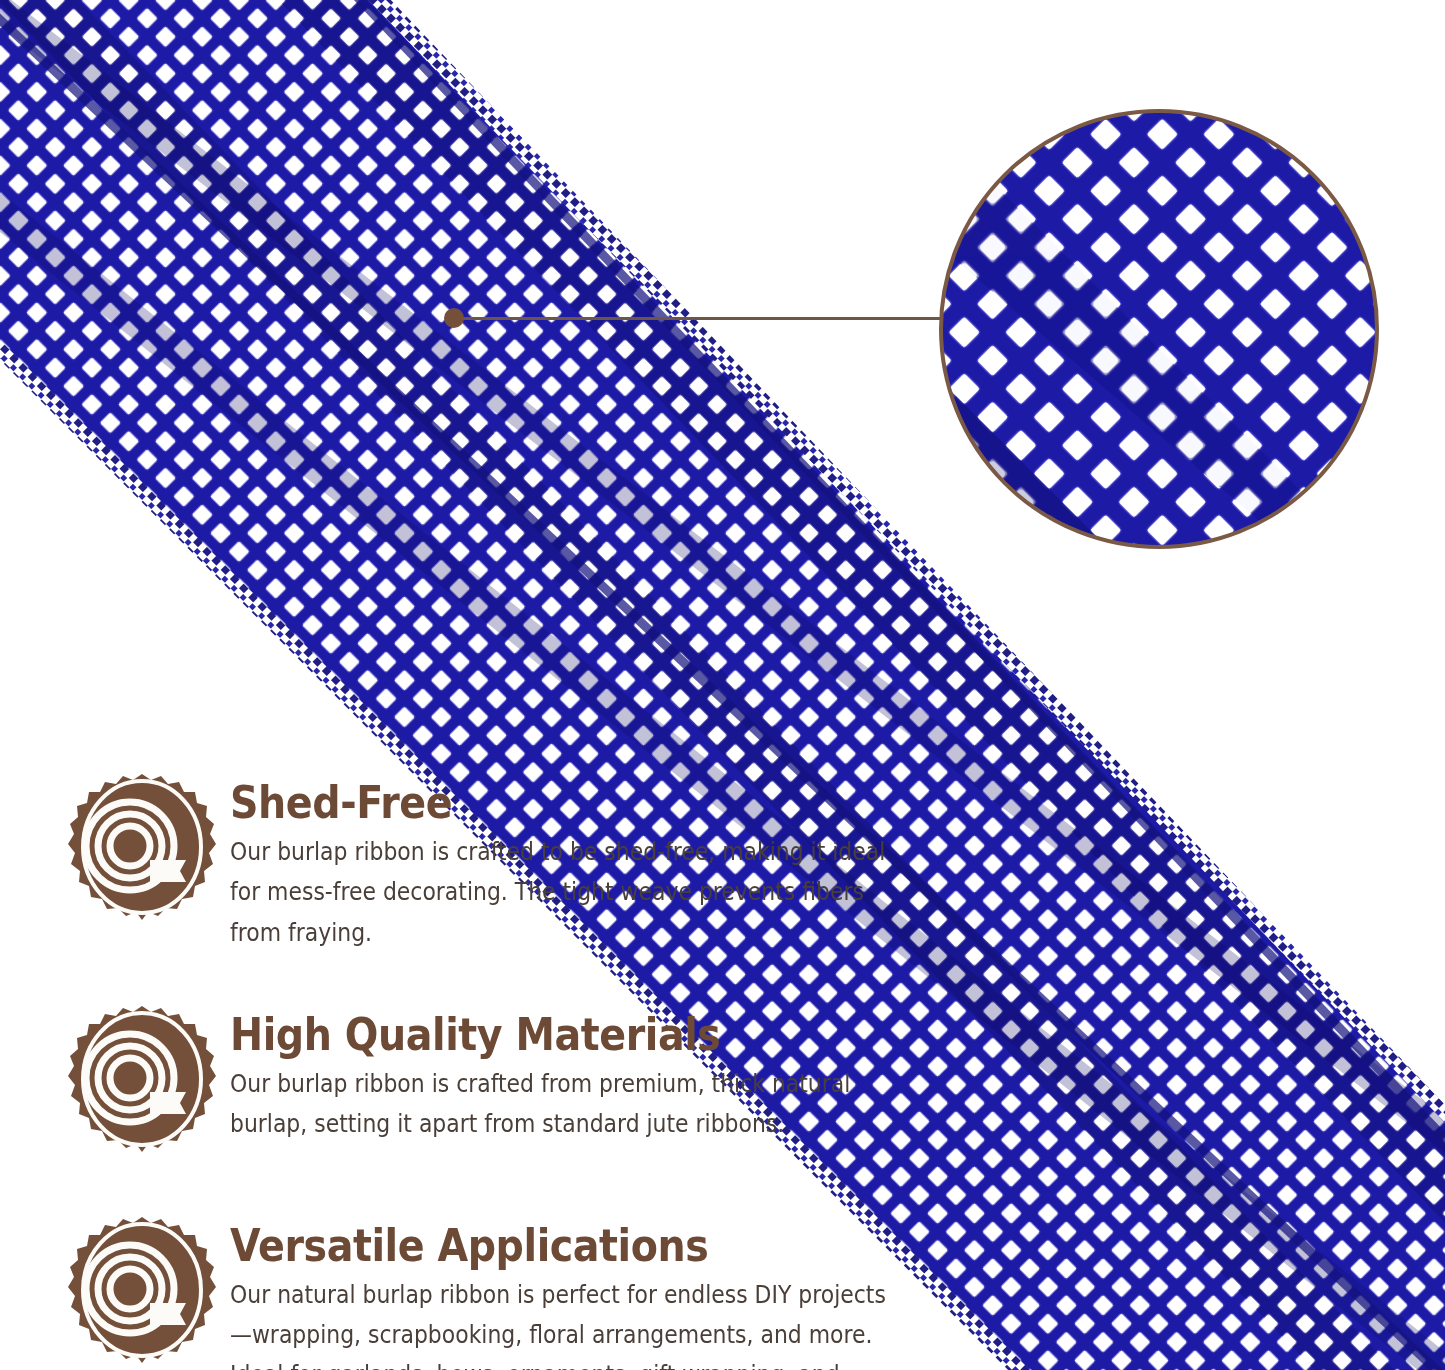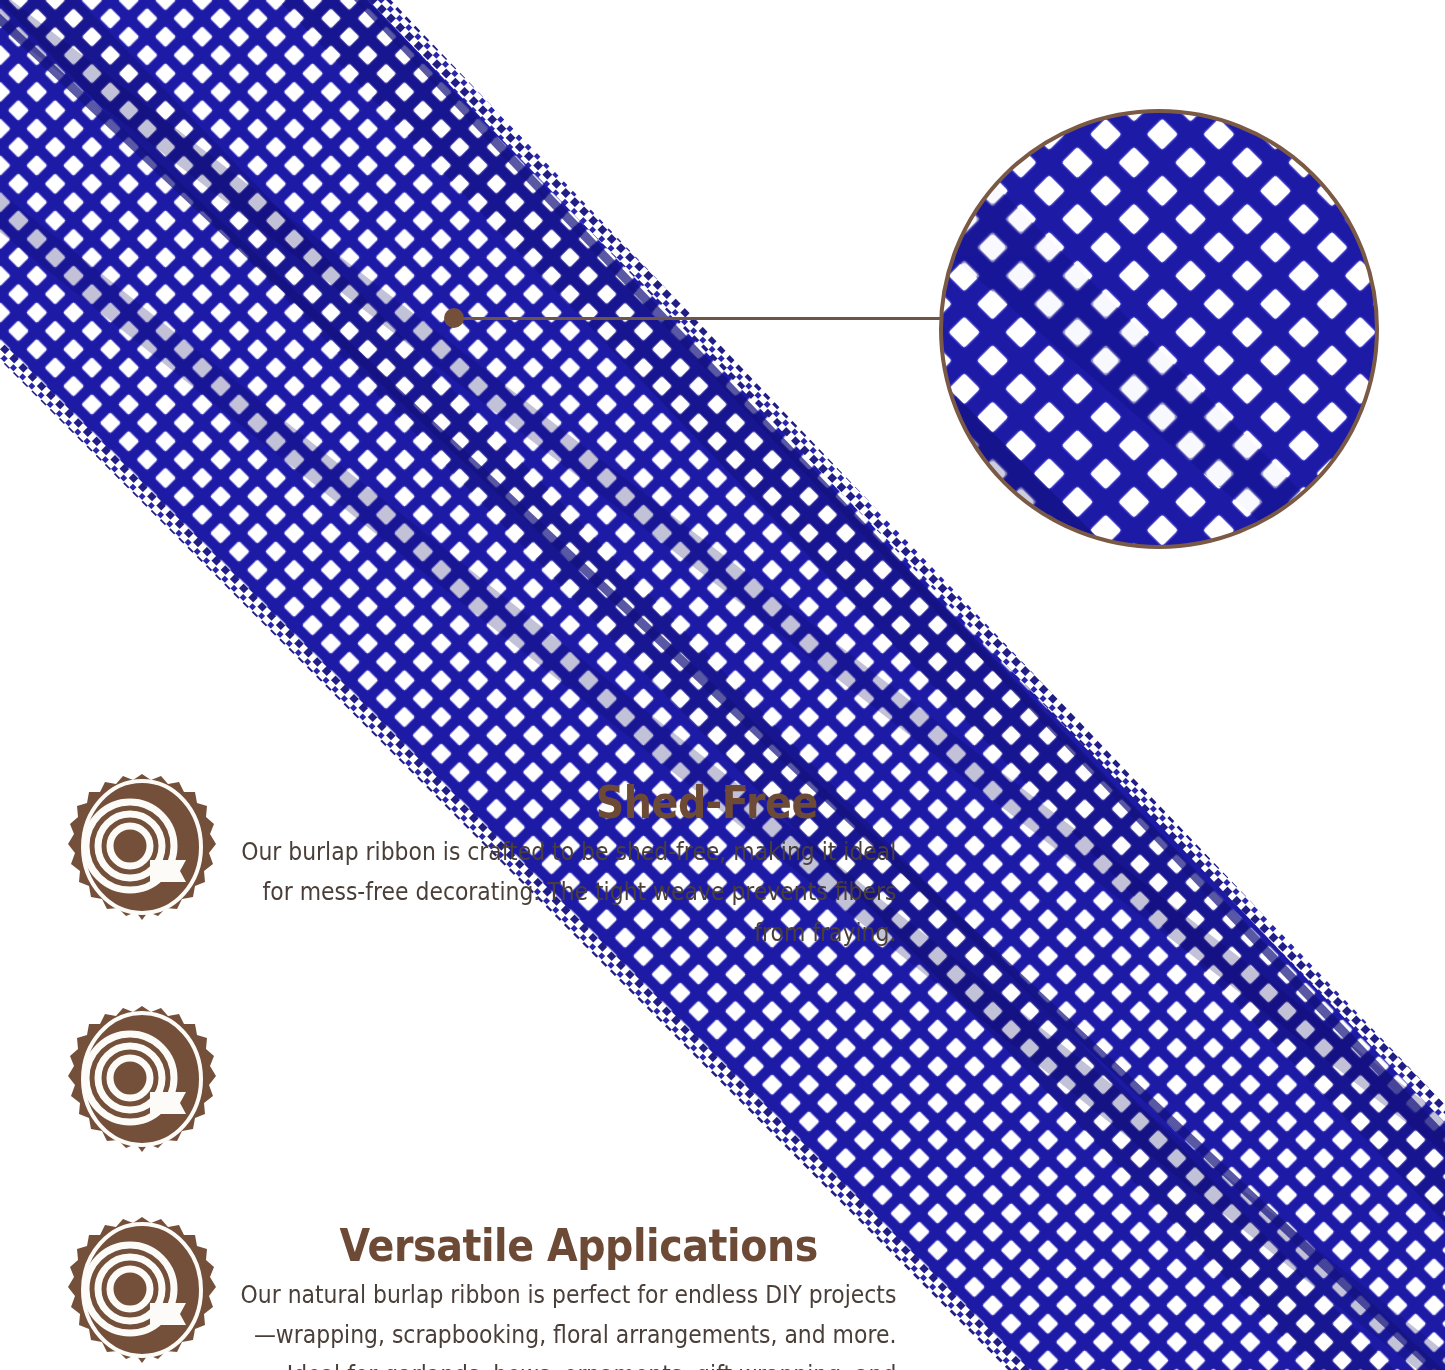--- a/index.html
+++ b/index.html
@@ -60,21 +60,20 @@
     position: absolute;
     left: 68px;
     top: 772px;
     width: 830px;
   }
   .feature {
     position: relative;
     display: flex;
     align-items: flex-start;
     margin-bottom: 48px;
-    text-align: right;
   }
   .feature-badge {
     flex: 0 0 auto;
     width: 148px;
     height: 165px;
     margin-right: 14px;
   }
   .feature-text {
     flex: 1 1 auto;
     padding-top: 8px;
@@ -241,20 +240,24 @@
                    L37 10 L48 12 L55 4 L65 8 Z"></path>
         </g>
         <ellipse cx="74" cy="75" rx="59" ry="66" fill="none" stroke="#fdfbf7" stroke-width="4"></ellipse>
         <g fill="none" stroke="#fdfbf7" stroke-width="7">
           <circle cx="62" cy="74" r="44"></circle>
           <circle cx="62" cy="74" r="32"></circle>
           <circle cx="62" cy="74" r="20"></circle>
         </g>
         <path d="M82 88 L118 88 L112 99 L118 110 L82 110 Z" fill="#fdfbf7"></path>
       </svg>
+      <div class="feature-text">
+        <div class="feature-title">High Quality Materials</div>
+        <p class="feature-desc">Our burlap ribbon is crafted from premium, thick natural burlap, setting it apart from standard jute ribbons.</p>
+      </div>
     </div>
 
     <div class="feature" id="feature-2">
       <svg class="feature-badge" viewBox="0 0 148 165" xmlns="http://www.w3.org/2000/svg">
         <g fill="#74503b">
           <path d="M74 2
                    L83 8 L93 4 L100 12 L111 10 L116 20 L127 20 L129 31 L139 34 L138 45
                    L146 52 L142 62 L148 72 L141 81 L145 92 L136 99 L137 110 L127 114
                    L125 125 L114 127 L109 137 L98 136 L90 144 L80 140 L74 148 L68 140
                    L58 144 L50 136 L39 137 L34 127 L23 125 L21 114 L11 110 L12 99

